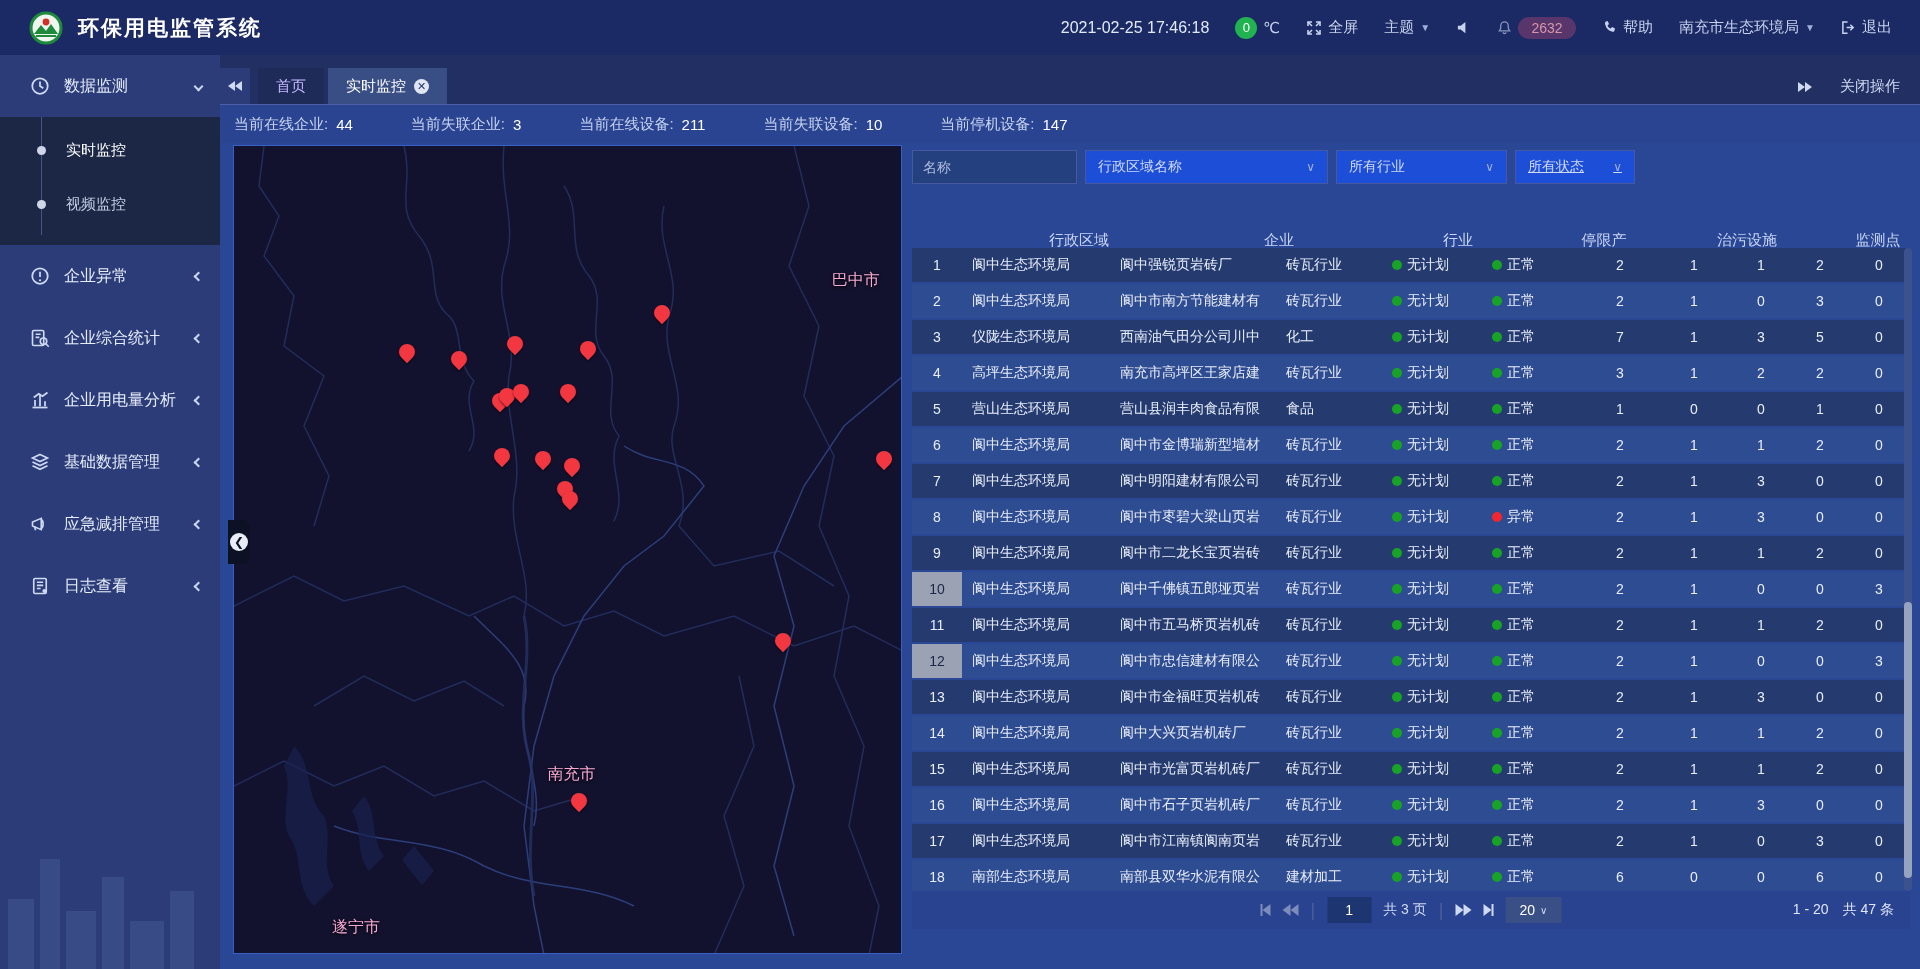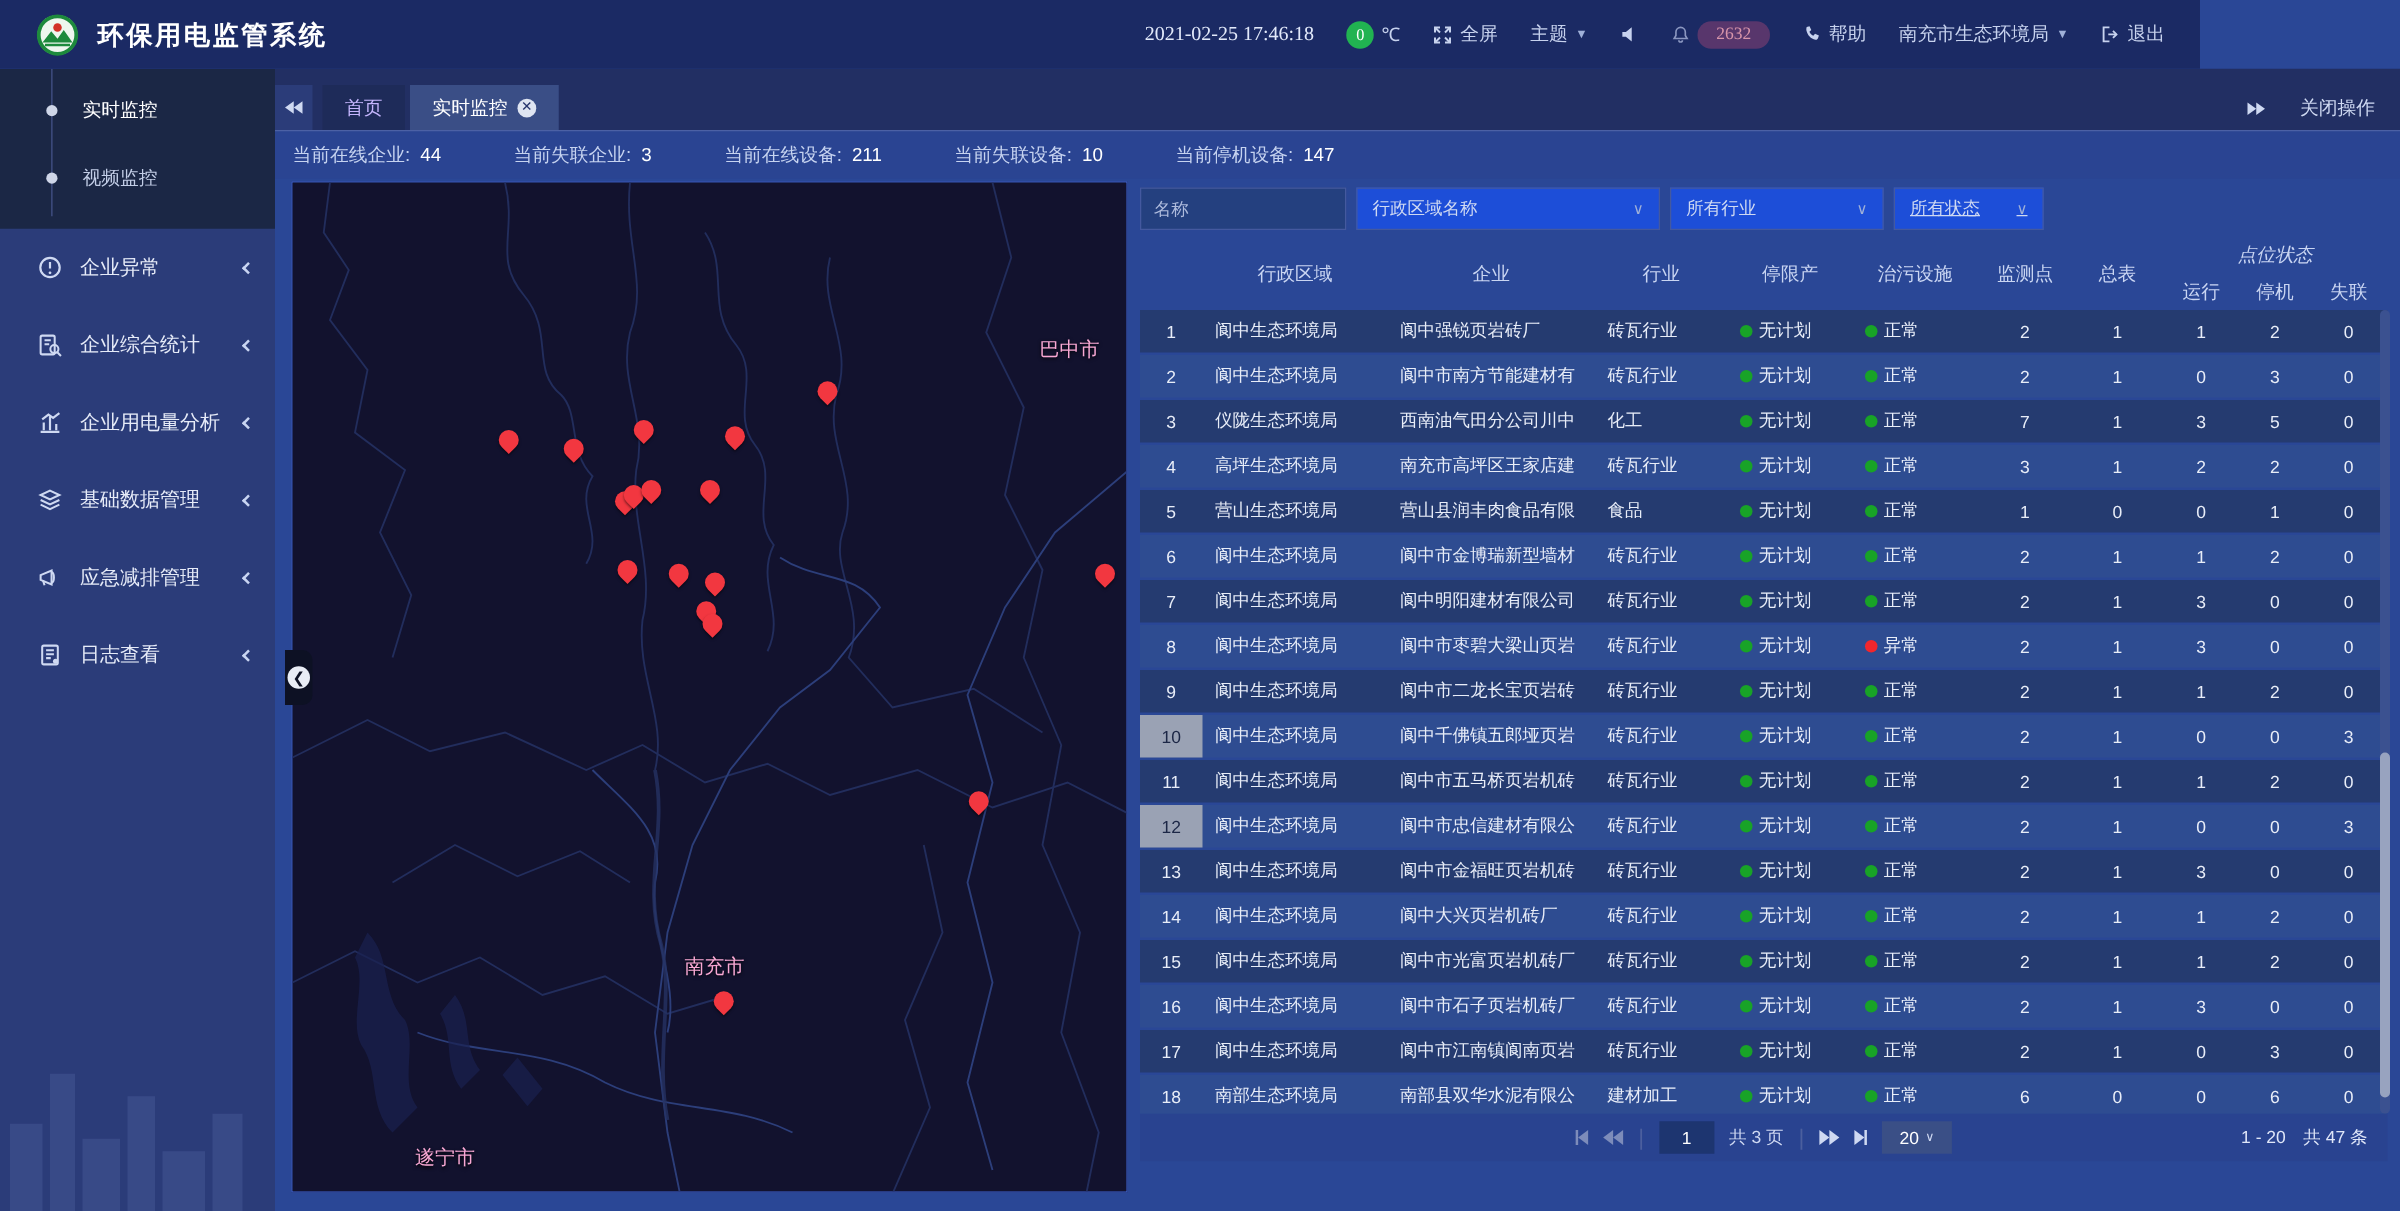--- a/index.html
+++ b/index.html
@@ -1,22 +1,22 @@
 <!DOCTYPE html>
 <html style="--pin: #f23740;"><head>
 <meta charset="utf-8">
 <style>
   * { margin:0; padding:0; box-sizing:border-box; }
   html,body { width:1920px; height:969px; overflow:hidden;
     font-family:"Liberation Sans","DejaVu Sans",sans-serif;
     background:#2a4796; color:#e8edf8; }
 
   
-  .header { position:absolute; left:0; top:0; width:1760px; height:55px;
-    background:#1b2a64; display:flex; align-items:center; z-index:30;font-family:Liberation Serif, serif; }
+  .header { position:absolute; left:0; top:0; width:1920px; height:55px;
+    background:#1b2a64; display:flex; align-items:center; z-index:30; }
   .logo { width:36px; height:36px; margin-left:28px; }
   .app-title { font-size:21px; font-weight:bold; color:#fff; letter-spacing:2px; margin-left:14px; }
   .header-right { margin-left:auto; display:flex; align-items:center; gap:26px; padding-right:28px;
     color:#c7d2ee; font-size:15px; }
   .hitem { display:flex; align-items:center; gap:6px; cursor:default; }
   .datetime { color:#e2e9fa; font-size:16px; }
   .temp-circle { width:22px; height:22px; border-radius:50%; background:#21b351; color:#fff;
     font-size:13px; display:flex; align-items:center; justify-content:center; }
   .badge-pill { min-width:58px; height:22px; border-radius:11px; background:rgba(219,82,126,.32);
     color:#d795aa; font-size:14px; display:flex; align-items:center; justify-content:center; padding:0 10px; }
@@ -81,21 +81,21 @@
   .filters { position:absolute; left:0; top:5px; height:34px; display:flex; gap:8px; }
   .f-input { width:165px; height:34px; background:#24407f; border:1px solid #44599f; color:#cfd9f2;
     font-size:14px; padding:0 10px; outline:none; font-family:inherit; }
   .f-input::placeholder { color:#aebbdd; }
   .f-select { height:34px; background:#1d4ed8; border:1px solid #44599f; color:#cfd9f2; font-size:14px;
     display:flex; align-items:center; justify-content:space-between; padding:0 12px; cursor:pointer; }
   .f-select .v { font-size:12px; color:#9fb0d8; }
 
   .thead { position:absolute; left:0; top:45px; width:998px; height:58px; display:grid;
     grid-template-columns:50px 148px 166px 106px 100px 100px 76px 72px 62px 56px 62px;
-    grid-template-rows:29px 29px; color:#c9d5f2; font-size:15px; }
+    grid-template-rows:29px 29px; color:#c9d5f2; font-size:15px;gap:43px; }
   .th { display:flex; align-items:center; justify-content:center; }
   .th.group { font-style:italic; }
   .tbody { position:absolute; left:0; top:103px; width:998px; height:643px; overflow:hidden; }
   .trow { display:grid; grid-template-columns:50px 148px 166px 106px 100px 100px 76px 72px 62px 56px 62px;
     height:34px; margin-bottom:2px; font-size:14px; cursor:pointer; }
   .trow:nth-child(odd)  { background:#253b70; }
   .trow:nth-child(even) { background:#2e4c91; }
   .td { display:flex; align-items:center; justify-content:center; overflow:hidden; white-space:nowrap; }
   .td.left { justify-content:flex-start; }
   .td.pad { padding-left:10px; }
@@ -184,20 +184,28 @@
           <path d="M10 5l3 3-3 3"></path>
           <path d="M13 8H6"></path>
         </svg>
       <span>退出</span>
     </div>
   </div>
 </div>
 
 <div class="sidebar">
   <div>
+      <div class="side-item">
+    <span class="ico"><svg width="20" height="20" viewBox="0 0 16 16" fill="none" stroke="#cfd9f2" stroke-width="1.4">
+            <circle cx="8" cy="8" r="6.2"></circle>
+            <path d="M8 4.4V8l2.6 1.8"></path>
+          </svg></span>
+    <span class="lbl">数据监测</span>
+    <span class="chev down"></span>
+  </div>
       <div class="submenu">
     <div>
           <div class="sub-item active">
     <span>实时监控</span>
   </div>
           <div class="sub-item">
     <span>视频监控</span>
   </div>
         </div>
   </div>

